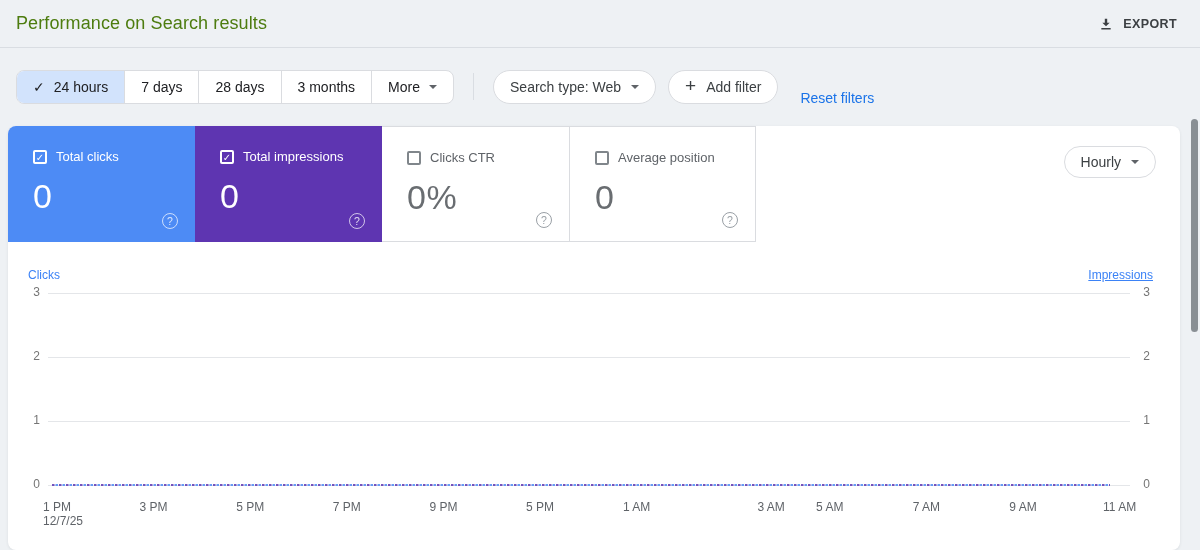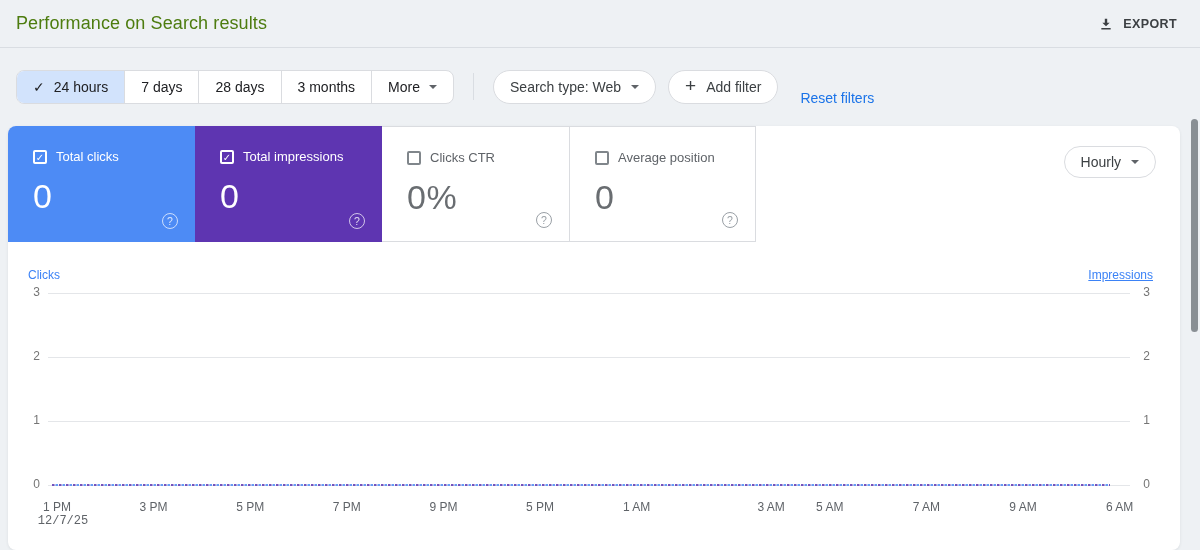--- a/index.html
+++ b/index.html
@@ -220,32 +220,32 @@
       <div class="gridline" style="top: 115px;"></div>
       <div class="ytick left" style="top: 107px;">2</div>
       <div class="ytick right" style="top: 107px;">2</div>
       <div class="gridline" style="top: 179px;"></div>
       <div class="ytick left" style="top: 171px;">1</div>
       <div class="ytick right" style="top: 171px;">1</div>
       <div class="gridline" style="top: 243px;"></div>
       <div class="ytick left" style="top: 235px;">0</div>
       <div class="ytick right" style="top: 235px;">0</div>
       <div class="xlabel" style="left: 49px; top: 258px;">1 PM</div>
-      <div class="xlabel" style="left: 55px; top: 272px; font-family: Liberation Mono, monospace;">12/7/25</div>
+      <div class="xlabel" style="left: 55px; top: 272px;">12/7/25</div>
       <div class="xlabel" style="left: 145.6px; top: 258px;">3 PM</div>
       <div class="xlabel" style="left: 242.2px; top: 258px;">5 PM</div>
       <div class="xlabel" style="left: 338.8px; top: 258px;">7 PM</div>
       <div class="xlabel" style="left: 435.4px; top: 258px;">9 PM</div>
       <div class="xlabel" style="left: 532px; top: 258px;">5 PM</div>
       <div class="xlabel" style="left: 628.6px; top: 258px;">1 AM</div>
       <div class="xlabel" style="left: 725.2px; top: 258px; margin-left: 38px;">3 AM</div>
       <div class="xlabel" style="left: 821.8px; top: 258px;">5 AM</div>
       <div class="xlabel" style="left: 918.4px; top: 258px;">7 AM</div>
       <div class="xlabel" style="left: 1015px; top: 258px;">9 AM</div>
-      <div class="xlabel" style="left: 1111.6px; top: 258px;">6 AM</div>
+      <div class="xlabel" style="left: 1111.6px; top: 258px;">11 AM</div>
       <svg width="1172" height="308">
         <polyline points="44.0,243.0 90.0,243.0 136.0,243.0 182.0,243.0 228.0,243.0 274.0,243.0 320.0,243.0 366.0,243.0 412.0,243.0 458.0,243.0 504.0,243.0 550.0,243.0 596.0,243.0 642.0,243.0 688.0,243.0 734.0,243.0 780.0,243.0 826.0,243.0 872.0,243.0 918.0,243.0 964.0,243.0 1010.0,243.0 1056.0,243.0 1102.0,243.0" fill="none" stroke="#5e35b1" stroke-width="2" stroke-dasharray="2.5 4.5" stroke-dashoffset="0" opacity="0.85"></polyline>
         <polyline points="44.0,243.0 90.0,243.0 136.0,243.0 182.0,243.0 228.0,243.0 274.0,243.0 320.0,243.0 366.0,243.0 412.0,243.0 458.0,243.0 504.0,243.0 550.0,243.0 596.0,243.0 642.0,243.0 688.0,243.0 734.0,243.0 780.0,243.0 826.0,243.0 872.0,243.0 918.0,243.0 964.0,243.0 1010.0,243.0 1056.0,243.0 1102.0,243.0" fill="none" stroke="#4d8bf5" stroke-width="2" stroke-dasharray="2.5 4.5" stroke-dashoffset="3.5" opacity="0.85"></polyline>
       </svg>
     </div>
 </div>
 
 <div class="scrollbar-thumb"></div>
 
 </body></html>

